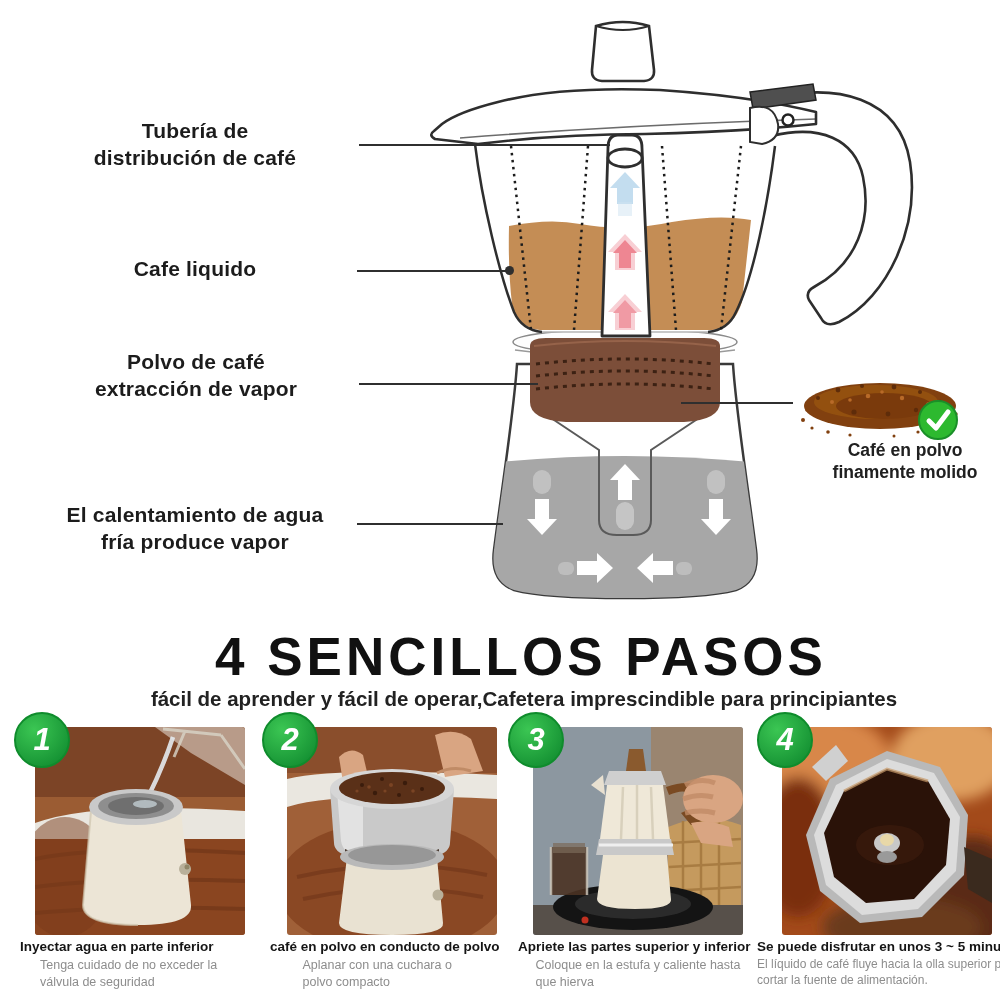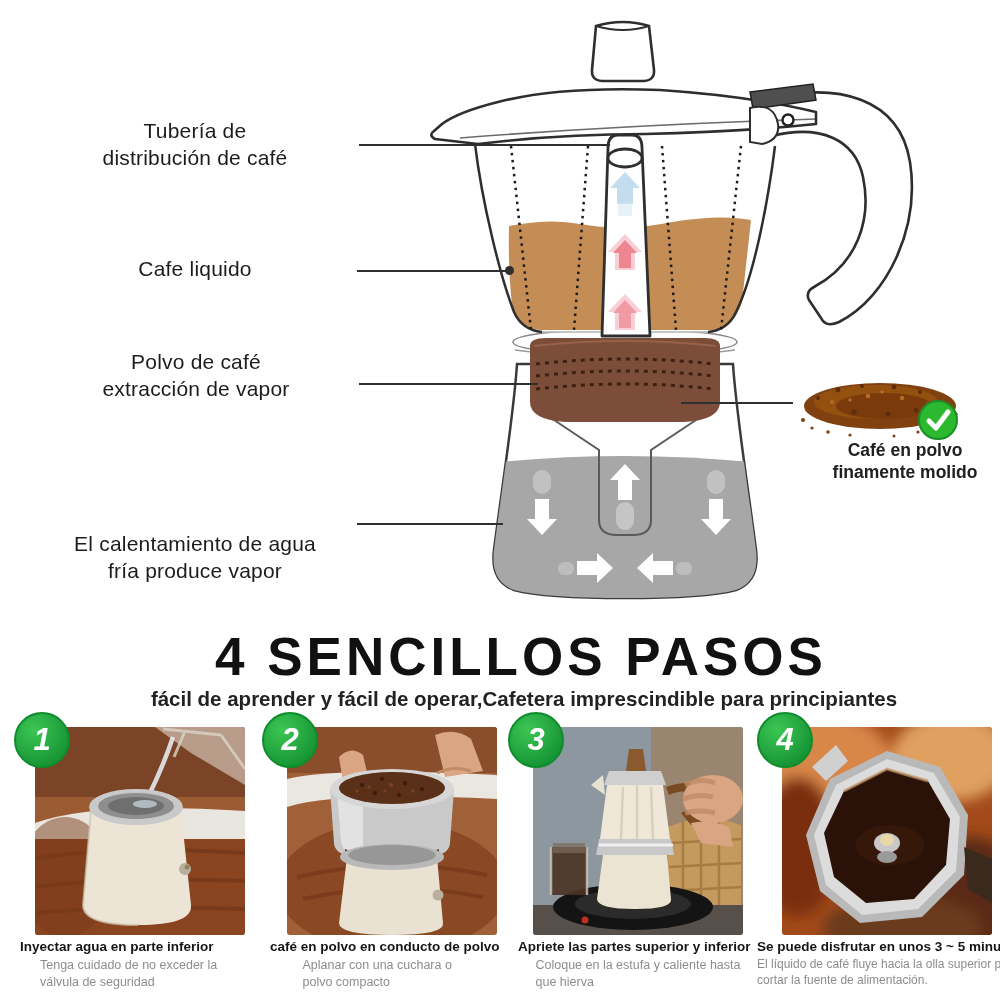--- a/index.html
+++ b/index.html
@@ -1,20 +1,20 @@
 <!DOCTYPE html>
 <html><head>
 <meta charset="utf-8">
 <style>
   html,body{margin:0;padding:0;background:#fff;}
   #stage{position:relative;width:1000px;height:1000px;background:#fff;overflow:hidden;
          font-family:"Liberation Sans",sans-serif;color:#1a1a1a;}
   .abs{position:absolute;}
   
-  .dlabel{position:absolute;text-align:center;font-size:21px;line-height:1.28;font-weight:400;color:#1c1c1c;letter-spacing:.2px;}
+  .dlabel{position:absolute;text-align:center;font-size:21px;line-height:1.28;font-weight:700;color:#1c1c1c;letter-spacing:.2px;}
   .leader{position:absolute;height:0;border-top:2.5px solid #2f2f2f;}
   .leader-dot{position:absolute;width:9px;height:9px;border-radius:50%;background:#2f2f2f;}
   
   .callout-text{position:absolute;left:800px;top:440px;width:210px;text-align:center;
      font-size:17.5px;font-weight:700;line-height:1.25;color:#202020;}
   
   .big-title{position:absolute;left:0;top:626px;width:1000px;text-align:center;
      font-size:53px;font-weight:700;letter-spacing:4px;color:#111;margin-left:21px;}
   .subtitle{position:absolute;left:0;top:687px;width:1000px;text-align:center;
      font-size:20.5px;font-weight:600;color:#222;padding-left:24px;}
@@ -128,21 +128,21 @@
   </div>
   <div class="leader" style="left:357px;top:270px;width:152px;"></div>
   <div class="leader-dot" style="left:505px;top:266px;"></div>
 
   <div class="dlabel" style="left:36px;top:349px;width:320px;">
     <div>Polvo de café</div>
     <div>extracción de vapor</div>
   </div>
   <div class="leader" style="left:359px;top:383px;width:179px;"></div>
 
-  <div class="dlabel" style="left:30px;top:502px;width:330px;margin-top:29px;">
+  <div class="dlabel" style="left:30px;top:502px;width:330px;">
     <div>El calentamiento de agua</div>
     <div>fría produce vapor</div>
   </div>
   <div class="leader" style="left:357px;top:523px;width:146px;"></div>
 
   <div class="leader" style="left:681px;top:402px;width:112px;"></div>
   <svg class="abs" style="left:798px;top:372px;" width="164" height="70" viewBox="0 0 164 70">
     <ellipse cx="82" cy="34" rx="76" ry="23" fill="#81400f"></ellipse>
     <ellipse cx="78" cy="30" rx="62" ry="17" fill="#93500f"></ellipse>
     <ellipse cx="86" cy="34" rx="48" ry="13" fill="#7a3a0c"></ellipse>

